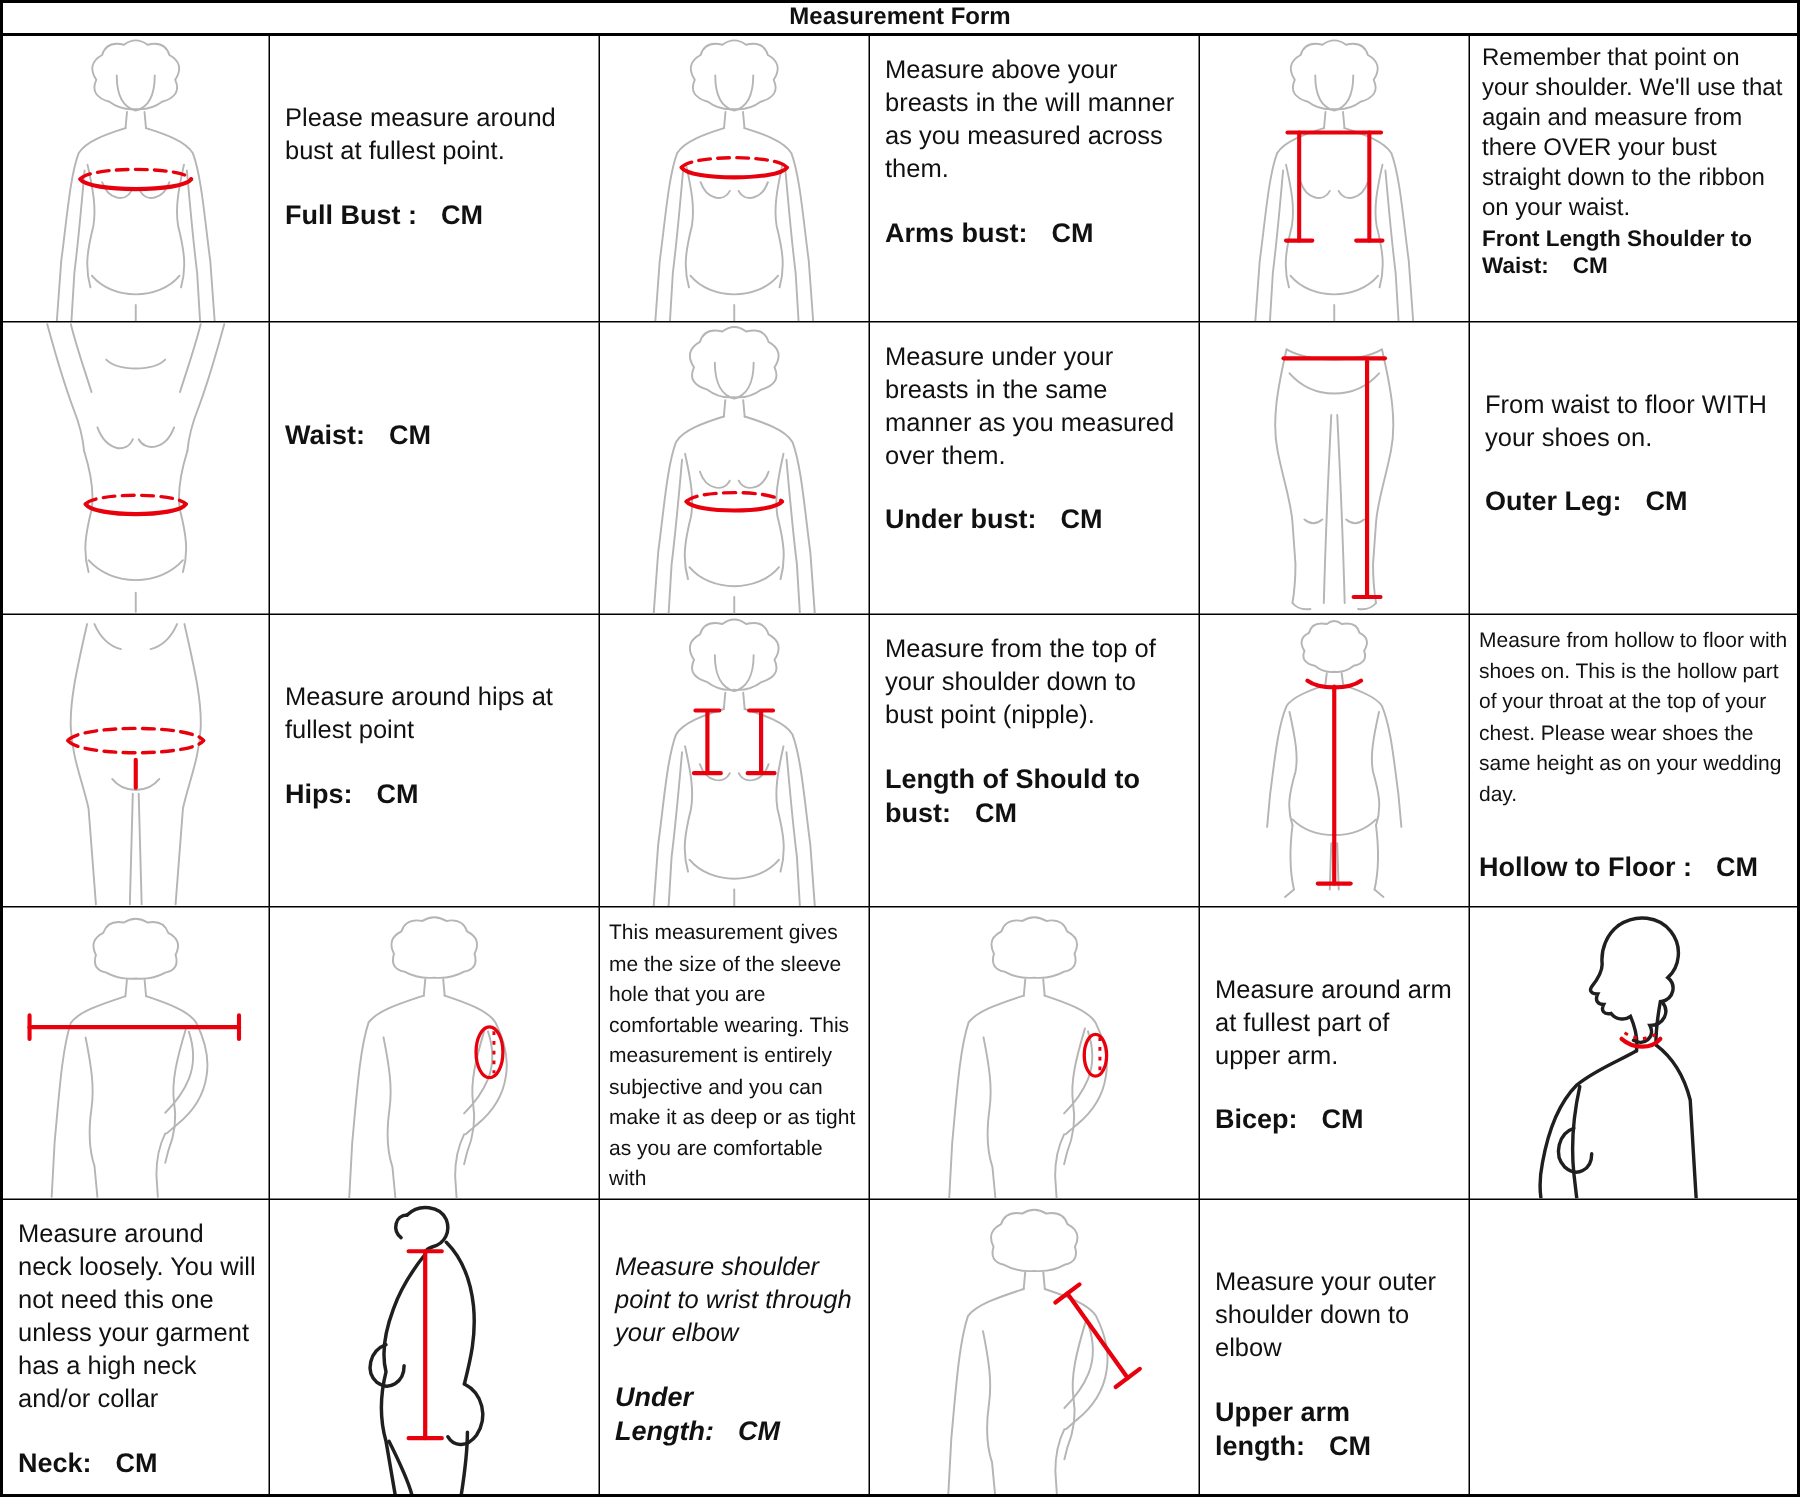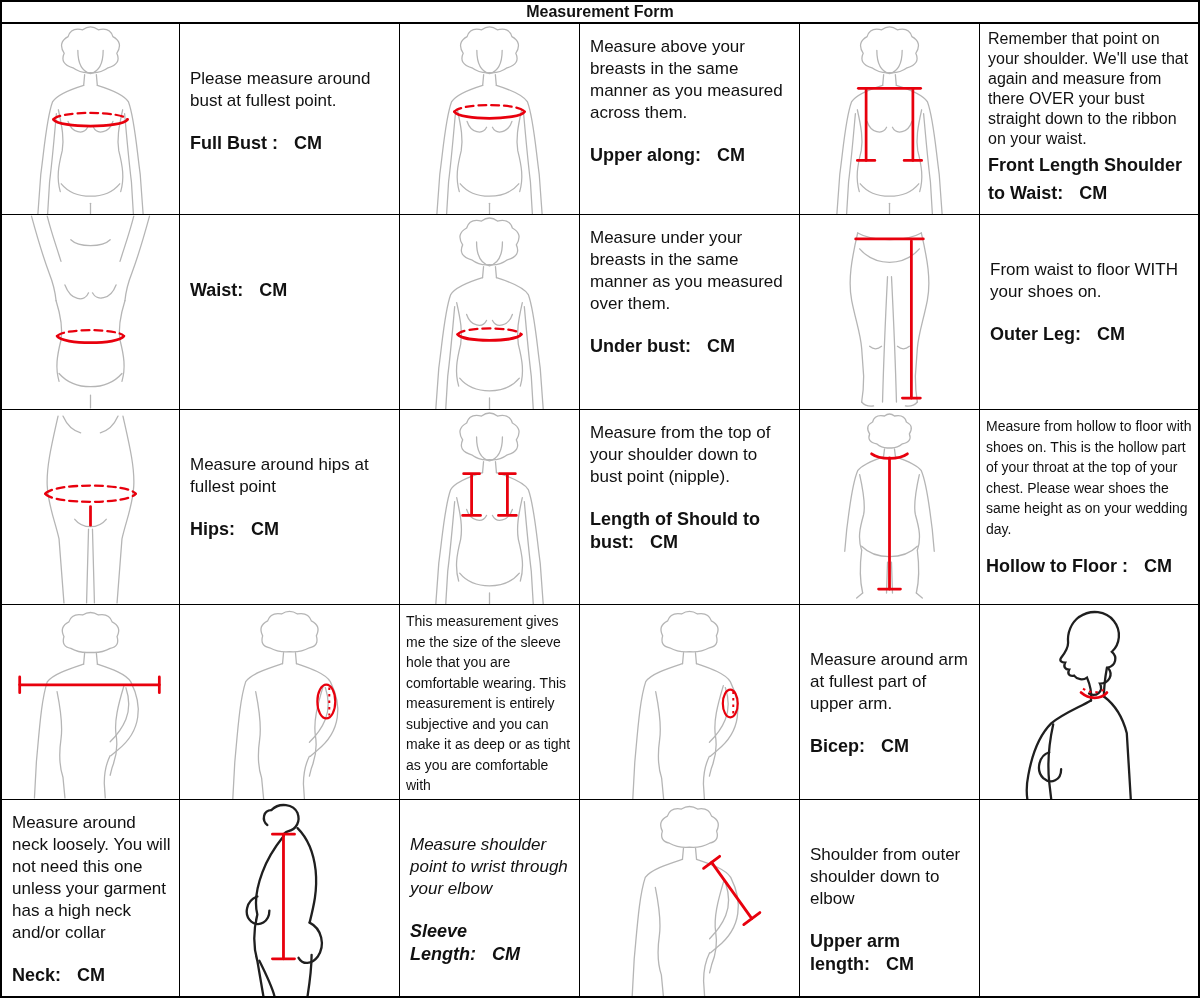--- a/index.html
+++ b/index.html
@@ -16,23 +16,23 @@
   .icell{display:flex;align-items:center;justify-content:center;}
   .icell svg{width:100%;height:100%;}
   .tcell{padding:12px 8px 0 10px;font-size:17px;line-height:22px;}
   .tcell p{margin:0;}
   .lbl{font-weight:bold;font-size:18px;line-height:23px;margin-top:20px;}
   .unit{margin-left:16px;}
   .vpad{padding-top:44px;}
   .vpad-sm{padding-top:34px;font-style:italic;}
   .tight{padding-top:6px;}
   .sm{font-size:14px;line-height:20.5px;padding-left:6px;padding-right:5px;}
-  .sm .lbl{margin-top:16px;}
+  .sm .lbl{margin-top:28px;}
   .md{font-size:16px;line-height:20px;padding-top:5px;padding-left:8px;padding-right:4px;}
-  .md .lbl{font-size:18px;line-height:28px;margin-top:2px;}
+  .md .lbl{font-size:15px;line-height:18px;margin-top:2px;}
   
   .ln{stroke:var(--line);fill:none;stroke-width:1.3;stroke-linecap:round;}
   .dk{stroke:var(--dark);fill:none;stroke-width:2.3;stroke-linecap:round;}
   .rd{stroke:var(--red);fill:none;stroke-width:2.8;stroke-linecap:round;}
   .rd2{stroke:var(--red);fill:none;stroke-width:2.2;}
   .rdd{stroke:var(--red);fill:none;stroke-width:2.3;stroke-dasharray:8 5;stroke-linecap:round;}
   .rdot{stroke:var(--red);fill:none;stroke-width:2;stroke-dasharray:2.5 4;}
 </style>
 </head>
 <body>
@@ -146,22 +146,22 @@
     <div class="icell">
       <svg viewBox="0 0 180 195">
         <use href="#fig-front"></use>
         <g>
           <path class="rdd" d="M54,90 C60,81 120,81 126,90"></path>
           <path class="rd" d="M54,90 C60,99 120,99 126,90"></path>
         </g>
       </svg>
     </div>
     <div class="tcell">
-      <p>Measure above your breasts in the same manner as you measured across them.</p>
-      <div class="lbl"><span>Upper along:</span><span class="unit">CM</span></div>
+      <p>Measure above your breasts in the will manner as you measured across them.</p>
+      <div class="lbl"><span>Arms bust:</span><span class="unit">CM</span></div>
     </div>
     <div class="icell">
       <svg viewBox="0 0 180 195">
         <use href="#fig-front"></use>
         <g>
           <path class="rd" d="M58,66 L122,66"></path>
           <path class="rd" d="M66,66 L66,140 M114,66 L114,140"></path>
           <path class="rd" d="M57,140 L75,140 M105,140 L123,140"></path>
         </g>
       </svg>
@@ -306,30 +306,30 @@
       <svg viewBox="0 0 180 195">
         <use href="#fig-side-dark"></use>
         <g>
           <path class="rd" d="M84,34 L84,158"></path>
           <path class="rd" d="M73,34 L95,34 M73,158 L95,158"></path>
         </g>
       </svg>
     </div>
     <div class="tcell vpad-sm">
       <p>Measure shoulder point to wrist through your elbow</p>
-      <div class="lbl"><span>Sleeve Length:</span><span class="unit">CM</span></div>
+      <div class="lbl"><span>Under Length:</span><span class="unit">CM</span></div>
     </div>
     <div class="icell">
       <svg viewBox="0 0 180 195">
         <use href="#fig-back-hip"></use>
         <g>
           <path class="rd" d="M112,62 L152,118"></path>
           <path class="rd" d="M104,68 L120,56 M144,124 L160,112"></path>
         </g>
       </svg>
     </div>
     <div class="tcell vpad">
-      <p>Shoulder from outer shoulder down to elbow</p>
+      <p>Measure your outer shoulder down to elbow</p>
       <div class="lbl"><span>Upper arm length:</span><span class="unit">CM</span></div>
     </div>
 
   </div>
 </div>
 
 </body></html>

